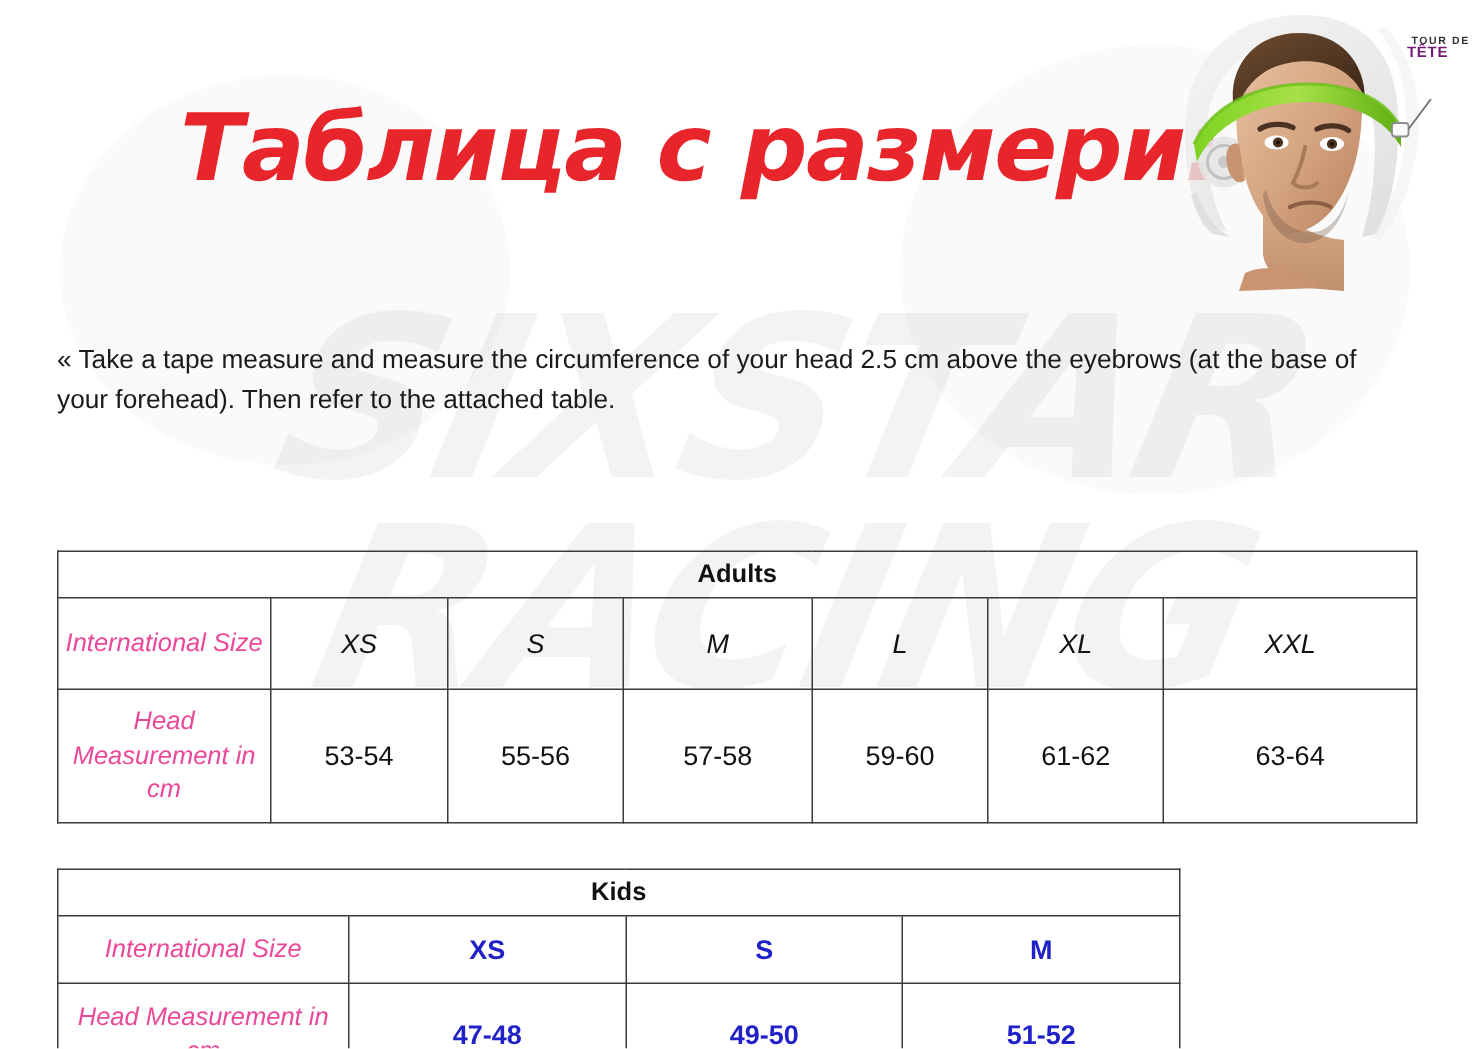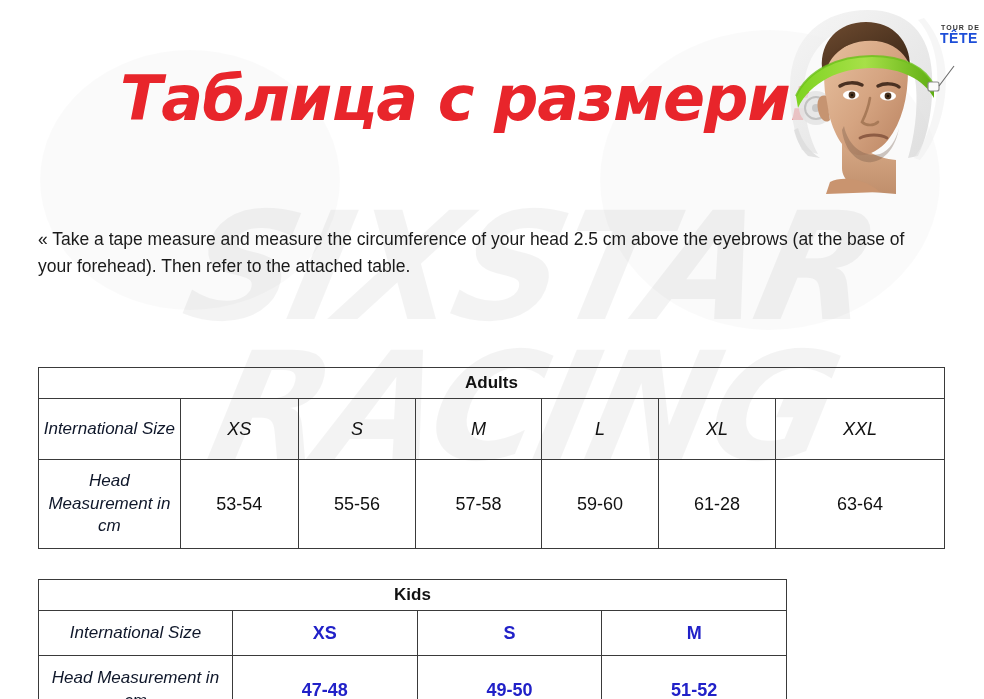--- a/index.html
+++ b/index.html
@@ -105,26 +105,25 @@
     font-family: "Liberation Sans", sans-serif;
     font-size: 7px;
     font-weight: bold;
     letter-spacing: 1.1px;
     color: #333;
     line-height: 1;
     margin-left: 3px;
   }
   .tour-tete {
     font-family: "Liberation Sans", sans-serif;
-    font-size: 14px;
+    font-size: 10px;
     font-weight: bold;
     letter-spacing: 0.5px;
-    color: #1d4ed8;
+    color: #701a75;
     line-height: 1.05;
-    text-align: center;
   }
 
   
   .para {
     position: absolute;
     font-family: "Liberation Sans", sans-serif;
     font-size: 17.5px;
     line-height: 1.52;
     color: #1a1a1a;
     z-index: 3;
@@ -150,21 +149,21 @@
     font-weight: bold;
     font-style: normal;
     font-size: 17px;
     color: #111;
     height: 26px;
     padding: 2px 0;
   }
   .rowhead {
     font-style: italic;
     font-size: 17px;
-    color: #0f172a;
+    color: #ec4899;
     line-height: 1.35;
     padding: 6px 0;
   }
   .sizecell {
     font-style: italic;
     font-size: 18px;
     color: #111;
   }
   .valcell {
     font-style: normal;
@@ -305,21 +304,21 @@
         <td class="sizecell c4">L</td>
         <td class="sizecell c5">XL</td>
         <td class="sizecell c6">XXL</td>
       </tr>
       <tr class="r-meas">
         <td class="rowhead c0">Head Measurement in cm</td>
         <td class="valcell c1">53-54</td>
         <td class="valcell c2">55-56</td>
         <td class="valcell c3">57-58</td>
         <td class="valcell c4">59-60</td>
-        <td class="valcell c5">61-28</td>
+        <td class="valcell c5">61-62</td>
         <td class="valcell c6">63-64</td>
       </tr>
     </tbody>
   </table>
 
   <table class="tbl" id="kids-table">
     <tbody>
       <tr>
         <td class="banner" colspan="4">Kids</td>
       </tr>

